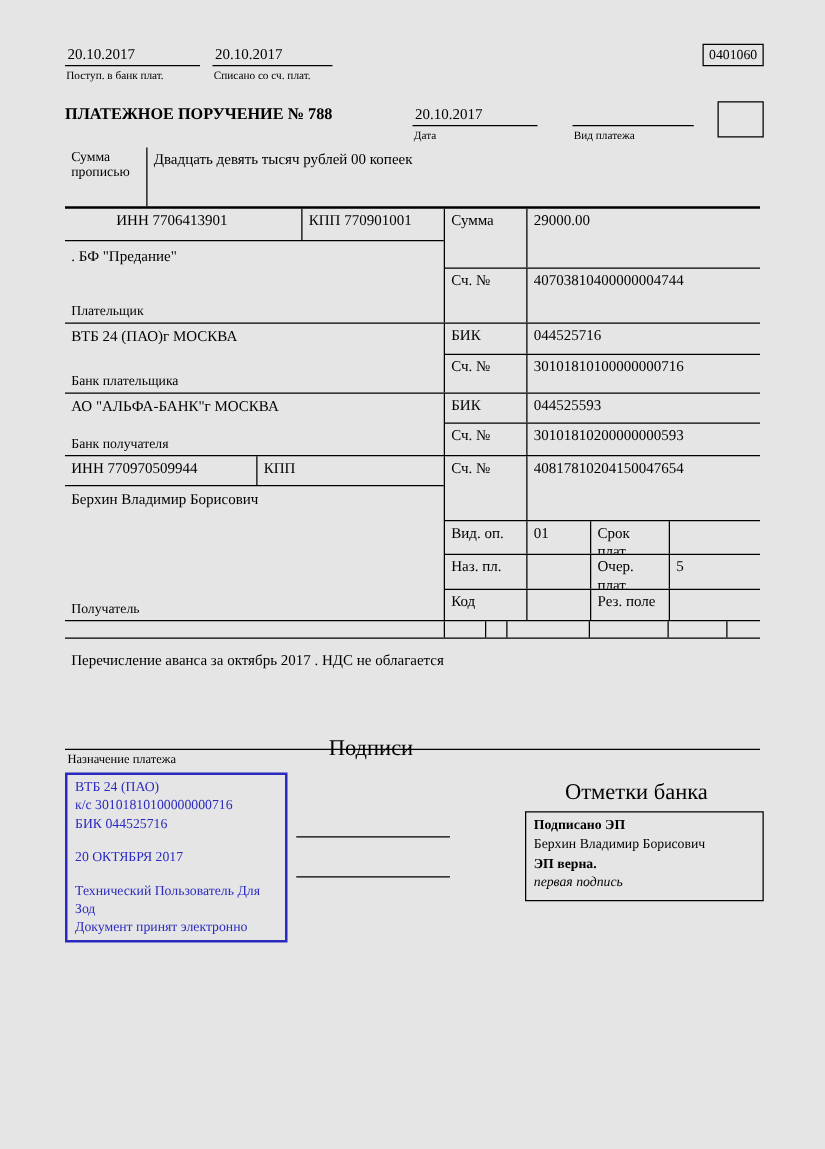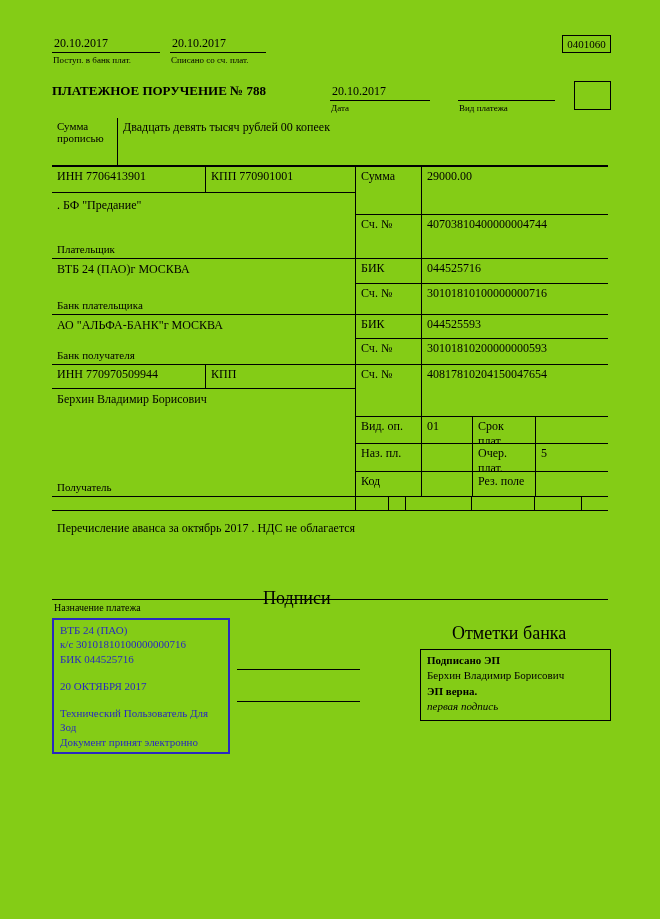--- a/index.html
+++ b/index.html
@@ -1,17 +1,17 @@
 <!DOCTYPE html>
 <html><head>
 <meta charset="utf-8">
 <style>
   html,body{margin:0;padding:0;background:#ffffff;}
   *{box-sizing:border-box;}
-  .page{position:relative;width:660px;height:919px;background:#84cc16;
+  .page{position:relative;width:660px;height:919px;background:#e5e5e5;
         font-family:"Liberation Serif",serif;font-size:12px;color:#000;overflow:hidden;}
   .abs{position:absolute;}
   .row{display:flex;}
   .col{display:flex;flex-direction:column;}
   .f1{flex:1;min-width:0;min-height:0;}
   .cell{padding:2px 5px;overflow:hidden;}
   .br{border-right:1px solid #000;}
   .bb{border-bottom:1px solid #000;}
   .bb2{border-bottom:2px solid #000;}
   .uline{border-bottom:1px solid #000;min-height:16px;padding:0 2px 1px;}
@@ -63,21 +63,21 @@
   <div class="abs col" style="left:52px;top:118px;width:556px;">
 
     <div class="row bb2" style="height:49px;">
       <div class="cell br" style="width:66px;font-size:11px;">Сумма прописью</div>
       <div class="cell f1">Двадцать девять тысяч рублей 00 копеек</div>
     </div>
 
     <div class="row bb" style="height:92px;">
       <div class="col br" style="width:304px;">
         <div class="row bb" style="height:26px;">
-          <div class="cell br" style="width:154px;">ИНН 7706413901</div>
+          <div class="cell br" style="width:154px;margin-left:36px;">ИНН 7706413901</div>
           <div class="cell f1">КПП 770901001</div>
         </div>
         <div class="cell f1" style="padding-top:5px;">. БФ "Предание"</div>
         <div class="sect">Плательщик</div>
       </div>
       <div class="col f1">
         <div class="row bb" style="height:48px;">
           <div class="cell br" style="width:66px;">Сумма</div>
           <div class="cell f1">29000.00</div>
         </div>

